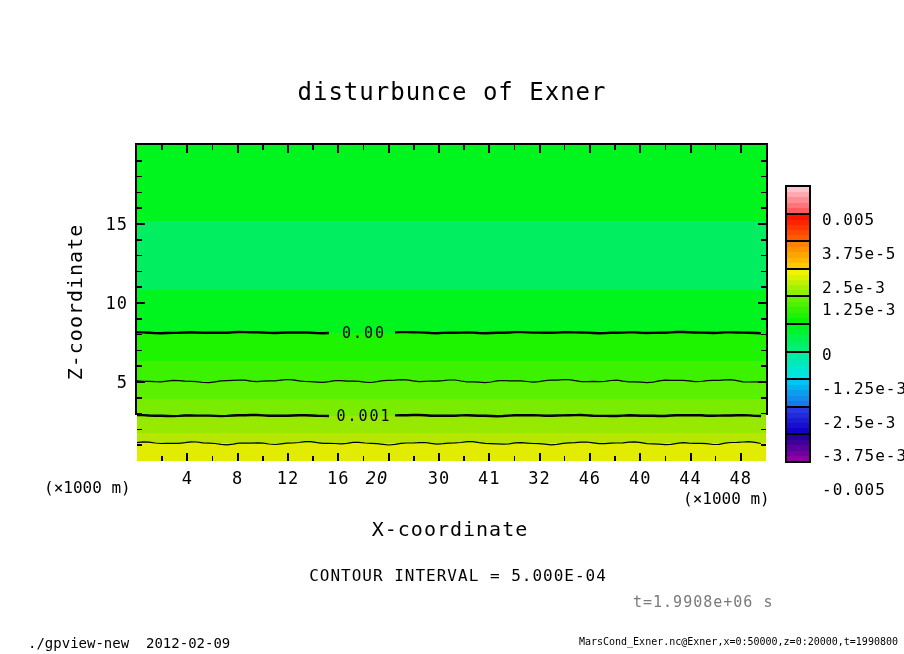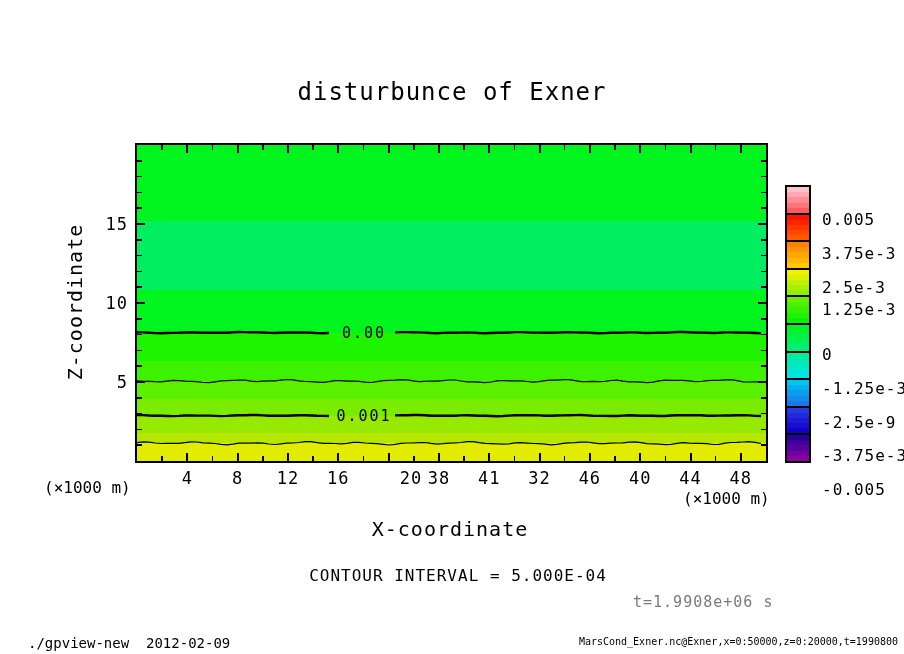--- a/index.html
+++ b/index.html
@@ -1,20 +1,20 @@
 <!DOCTYPE html>
 <html><head>
 <meta charset="utf-8">
 <style>
   html,body{margin:0;padding:0;background:#ffffff;}
   body{position:relative;width:904px;height:654px;overflow:hidden;
        font-family:"DejaVu Sans Mono",monospace;color:#000;}
   .abs{position:absolute;}
   #title{top:78px;left:452px;transform:translateX(-50%);font-size:24px;letter-spacing:1px;white-space:nowrap;}
-  #plot{left:135px;top:143px;width:633px;height:320px;border:2px solid #000;box-sizing:border-box;background:#fdba74;}
+  #plot{left:135px;top:143px;width:633px;height:272px;border:2px solid #000;box-sizing:border-box;background:#fdba74;}
   #plot > div, #plot > svg{position:absolute;}
   .band{left:0;width:629px;}
   .contour-label{font-size:15px;letter-spacing:2px;transform:translate(-50%,-50%);white-space:nowrap;z-index:3;}
   #contour-svg{left:0;top:0;z-index:2;}
   .xlab{position:absolute;top:468px;transform:translateX(-50%);font-size:17px;letter-spacing:1px;}
   .ylab{position:absolute;width:60px;text-align:right;font-size:17px;letter-spacing:1px;}
   #y-title{left:75px;top:302px;transform:translate(-50%,-50%) rotate(-90deg);font-size:20px;letter-spacing:1px;white-space:nowrap;}
   #x-title{left:450px;top:517px;transform:translateX(-50%);font-size:20px;letter-spacing:1px;white-space:nowrap;}
   #unit-left{left:44px;top:478px;font-size:16px;white-space:nowrap;}
   #unit-right{left:683px;top:489px;font-size:16px;white-space:nowrap;}
@@ -162,32 +162,32 @@
 
 <div class="abs" id="contour-note">CONTOUR INTERVAL = 5.000E-04</div>
 <div class="abs" id="time-label">t=1.9908e+06 s</div>
 <div class="abs" id="footer-left">./gpview-new  2012-02-09</div>
 <div class="abs" id="footer-right">MarsCond_Exner.nc@Exner,x=0:50000,z=0:20000,t=1990800</div>
 
 <div class="xlab" style="left: 187.32px; top: 468px; position: absolute;">4</div>
 <div class="xlab" style="left: 237.64px; top: 468px; position: absolute;">8</div>
 <div class="xlab" style="left: 287.96px; top: 468px; position: absolute;">12</div>
 <div class="xlab" style="left: 338.28px; top: 468px; position: absolute;">16</div>
-<div class="xlab" style="left: 411px; top: 468px; position: absolute;">20</div>
-<div class="xlab" style="left: 438.92px; top: 468px; position: absolute;">38</div>
+<div class="xlab" style="left: 377px; top: 468px; position: absolute; font-style: italic;">20</div>
+<div class="xlab" style="left: 438.92px; top: 468px; position: absolute;">30</div>
 <div class="xlab" style="left: 489.24px; top: 468px; position: absolute;">41</div>
 <div class="xlab" style="left: 539.56px; top: 468px; position: absolute;">32</div>
 <div class="xlab" style="left: 589.88px; top: 468px; position: absolute;">46</div>
 <div class="xlab" style="left: 640.2px; top: 468px; position: absolute;">40</div>
 <div class="xlab" style="left: 690.52px; top: 468px; position: absolute;">44</div>
 <div class="xlab" style="left: 740.84px; top: 468px; position: absolute;">48</div>
 <div class="ylab" style="left: 68px; top: 372px; position: absolute;">5</div>
 <div class="ylab" style="left: 68px; top: 293px; position: absolute;">10</div>
 <div class="ylab" style="left: 68px; top: 214px; position: absolute;">15</div>
 <div class="cblab" style="top: 182px; position: absolute;">0.005</div>
-<div class="cblab" style="top: 215.75px; position: absolute;">3.75e-3</div>
+<div class="cblab" style="top: 215.75px; position: absolute;">3.75e-5</div>
 <div class="cblab" style="top: 249.5px; position: absolute;">2.5e-3</div>
 <div class="cblab" style="top: 272px; position: absolute;">1.25e-3</div>
 <div class="cblab" style="top: 317px; position: absolute;">0</div>
 <div class="cblab" style="top: 350.75px; position: absolute;">-1.25e-3</div>
-<div class="cblab" style="top: 384.5px; position: absolute;">-2.5e-9</div>
+<div class="cblab" style="top: 384.5px; position: absolute;">-2.5e-3</div>
 <div class="cblab" style="top: 418.25px; position: absolute;">-3.75e-3</div>
 <div class="cblab" style="top: 452px; position: absolute;">-0.005</div>
 
 </body></html>

